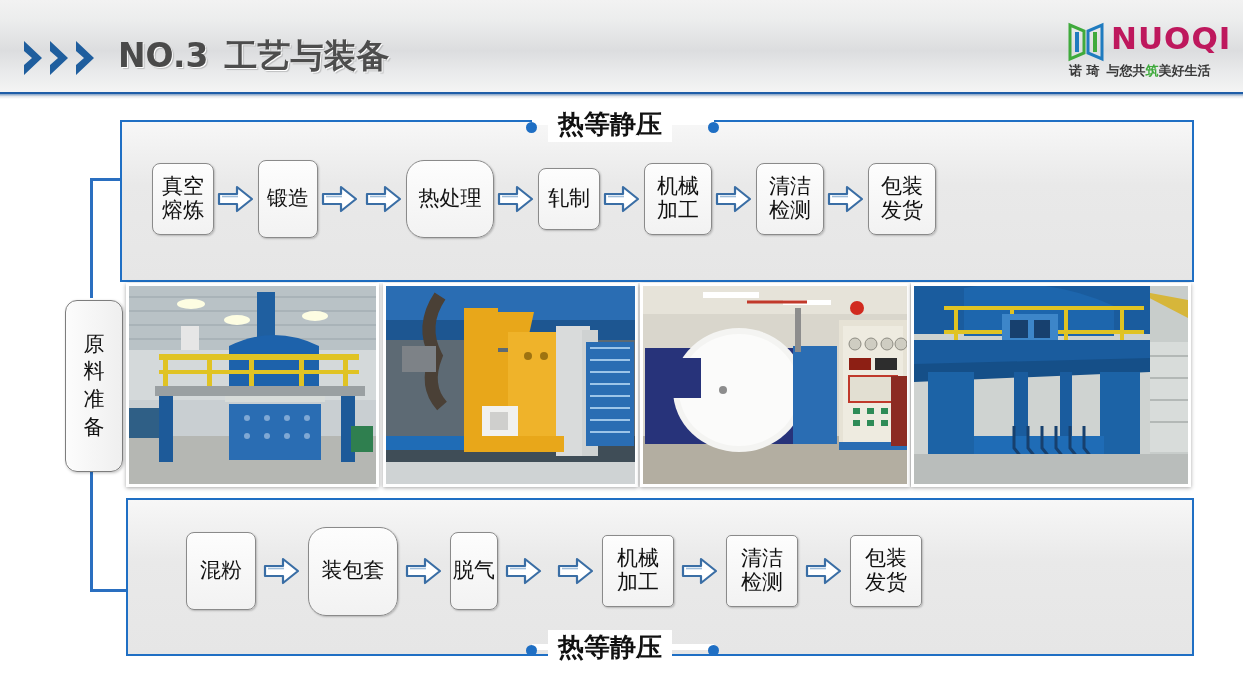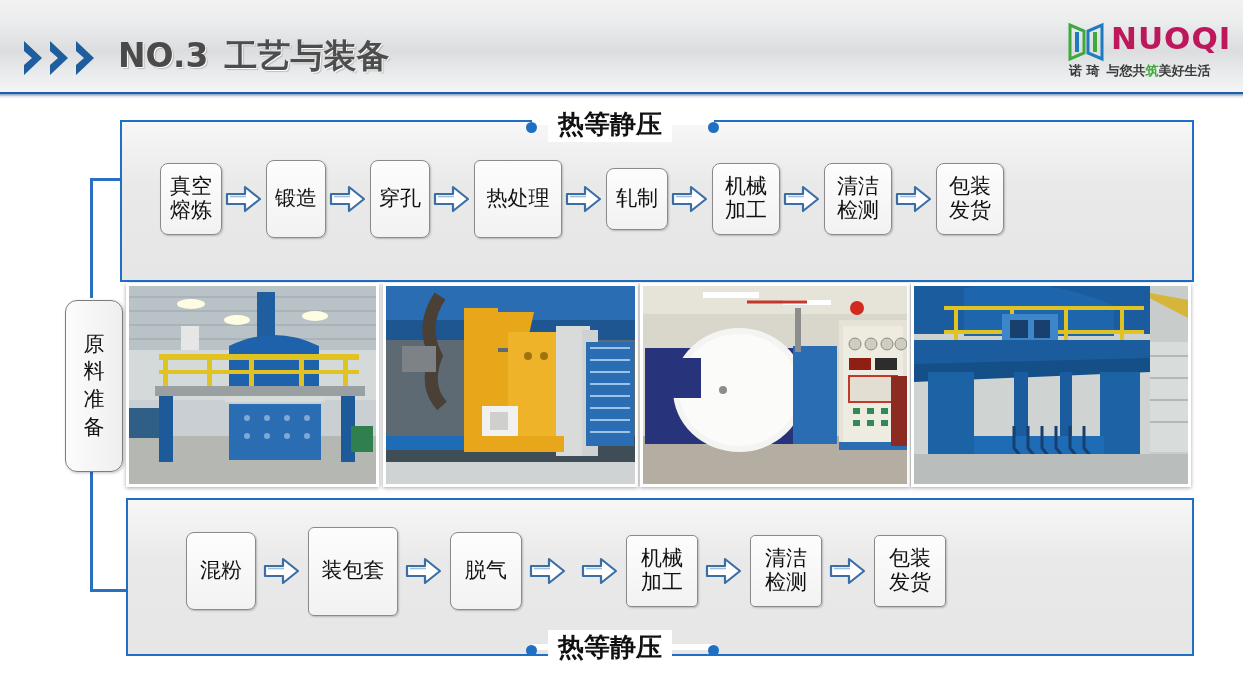--- a/index.html
+++ b/index.html
@@ -95,36 +95,36 @@
 
   
   .label-notch{position:absolute;background:#ffffff;z-index:8;height:6px;}
   #notch-top{left:532px;top:119px;width:182px;}
   #notch-bot{left:532px;top:644px;width:182px;}
 
   
   .flow{
     position:absolute;display:flex;align-items:center;
   }
-  #flow-top{left:160px;top:160px;height:78px;}
+  #flow-top{left:152px;top:160px;height:78px;}
   #flow-bottom{left:158px;top:532px;height:78px;}
 
   .step{
     background:#ffffff;
     border:1.5px solid #8a8a8a;
     box-shadow:1px 1px 2px rgba(0,0,0,0.22);
     display:flex;align-items:center;justify-content:center;
     text-align:center;
     font-size:21px;color:#111;line-height:1.12;
     font-family:"DejaVu Sans","Liberation Sans",sans-serif;
     box-sizing:border-box;
     background:linear-gradient(to bottom,#fdfdfd,#f2f2f2);
   }
   .step.r8{border-radius:8px;}
-  .step.r16{border-radius:6px;}
+  .step.r16{border-radius:18px;}
   .step.r4{border-radius:5px;}
 
   .arrow{
     flex:0 0 auto;display:flex;align-items:center;justify-content:center;
   }
   .arrow svg{display:block;}
 
   
   #raw-box{
     position:absolute;left:65px;top:300px;width:56px;height:170px;
@@ -224,23 +224,20 @@
         </svg>
       </div>
       <div class="step r8" style="width: 60px; height: 78px;">
         <span>锻造</span>
       </div>
       <div class="arrow" style="width: 44px;">
         <svg width="38" height="30" viewBox="0 0 38 30">
           <path d="M2 10 L20 10 L20 3 L35 15 L20 27 L20 20 L2 20 Z" fill="#ffffff" stroke="#3a6ea5" stroke-width="2.2" stroke-linejoin="round"></path>
           <path d="M5 12.5 L21 12.5" stroke="#9fbdd9" stroke-width="1.6"></path>
         </svg>
-      </div>
-      <div class="step r8" style="width: 60px; height: 78px;">
-        <span>穿孔</span>
       </div>
       <div class="arrow" style="width: 44px;">
         <svg width="38" height="30" viewBox="0 0 38 30">
           <path d="M2 10 L20 10 L20 3 L35 15 L20 27 L20 20 L2 20 Z" fill="#ffffff" stroke="#3a6ea5" stroke-width="2.2" stroke-linejoin="round"></path>
           <path d="M5 12.5 L21 12.5" stroke="#9fbdd9" stroke-width="1.6"></path>
         </svg>
       </div>
       <div class="step r16" style="width: 88px; height: 78px;">
         <span>热处理</span>
       </div>
@@ -471,21 +468,21 @@
       </div>
       <div class="step r16" style="width: 90px; height: 89px;">
         <span>装包套</span>
       </div>
       <div class="arrow" style="width: 52px;">
         <svg width="38" height="30" viewBox="0 0 38 30">
           <path d="M2 10 L20 10 L20 3 L35 15 L20 27 L20 20 L2 20 Z" fill="#ffffff" stroke="#3a6ea5" stroke-width="2.2" stroke-linejoin="round"></path>
           <path d="M5 12.5 L21 12.5" stroke="#9fbdd9" stroke-width="1.6"></path>
         </svg>
       </div>
-      <div class="step r8" style="width: 72px; height: 78px; text-align: right;">
+      <div class="step r8" style="width: 48px; height: 78px; text-align: right;">
         <span>脱气</span>
       </div>
       <div class="arrow" style="width: 52px;">
         <svg width="38" height="30" viewBox="0 0 38 30">
           <path d="M2 10 L20 10 L20 3 L35 15 L20 27 L20 20 L2 20 Z" fill="#ffffff" stroke="#3a6ea5" stroke-width="2.2" stroke-linejoin="round"></path>
           <path d="M5 12.5 L21 12.5" stroke="#9fbdd9" stroke-width="1.6"></path>
         </svg>
       </div>
       <div class="arrow" style="width: 52px;">
         <svg width="38" height="30" viewBox="0 0 38 30">

